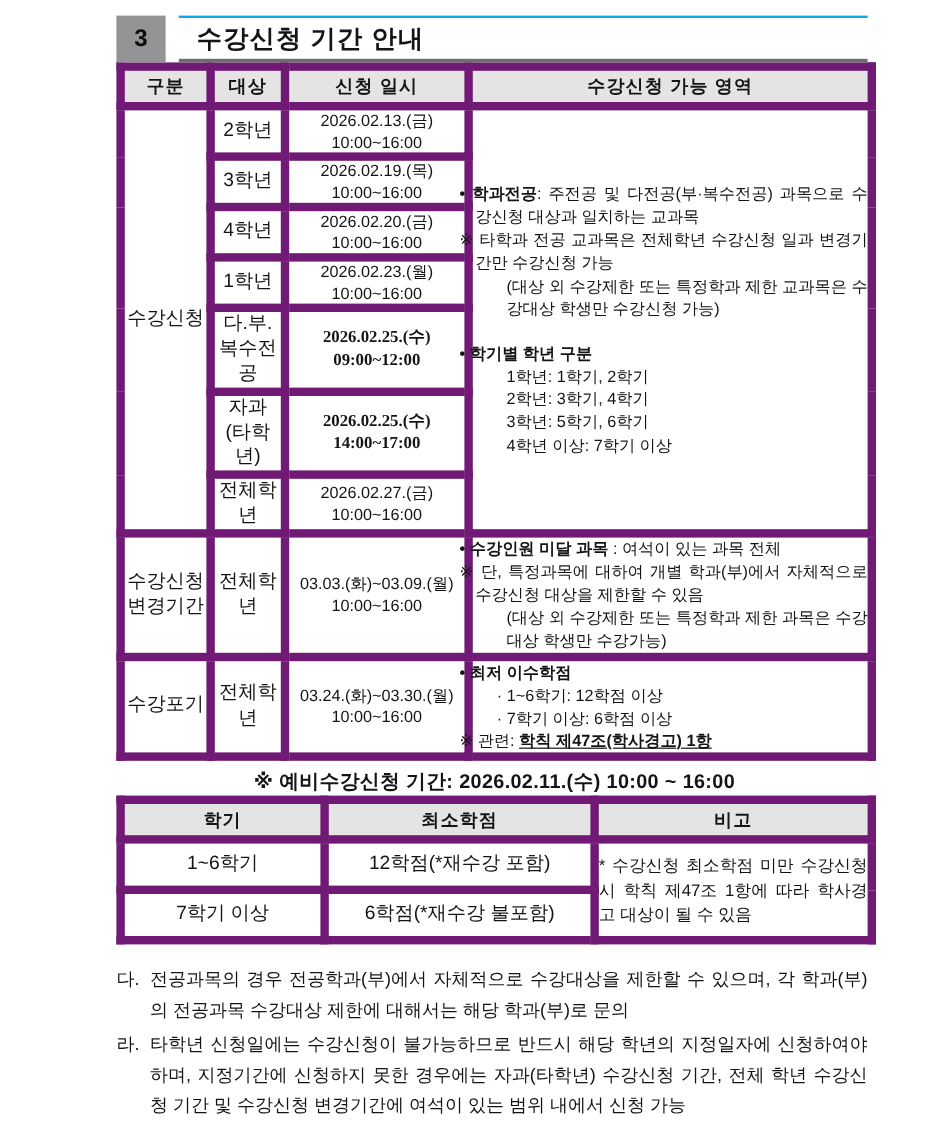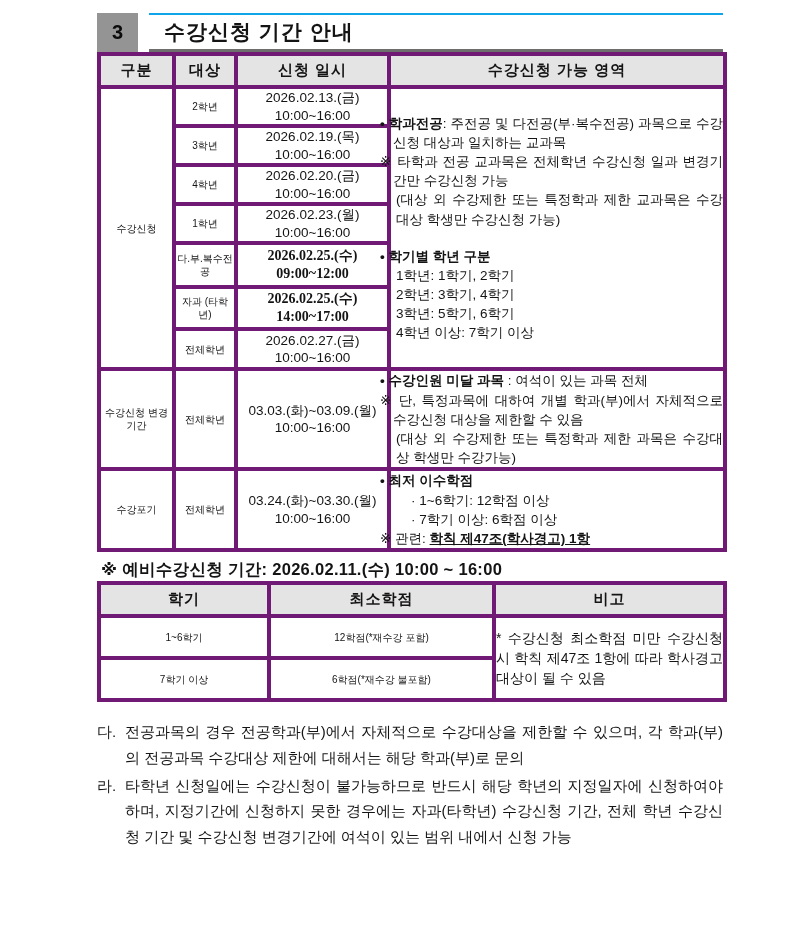--- a/index.html
+++ b/index.html
@@ -22,52 +22,52 @@
     flex:1; border-top:2px solid #0ea5e9; border-bottom:3px solid #6e6e6e;
     display:flex; align-items:center; padding-left:15px;
     font-size:21px; font-weight:bold; letter-spacing:1px;
   }
 
   .sub-label { font-size:15px; margin:19px 0 9px 0; letter-spacing:0.5px; }
 
   
   table { border-collapse:collapse; width:626px; table-layout:fixed; }
   .tbl { border:2px solid #000; }
-  .tbl th, .tbl td { border:4px solid #701a75; padding:0; }
+  .tbl th, .tbl td { border:7px solid #701a75; padding:0; }
   .tbl th {
     background:#e4e4e4; font-size:15px; font-weight:bold;
     height:33px; text-align:center; letter-spacing:1px;
   }
-  .cell-c { text-align:center; vertical-align:middle; font-size:10px; line-height:1.3; }
+  .cell-c { text-align:center; vertical-align:middle; font-size:16px; line-height:1.3; }
   .cell-target { word-break:break-all; padding:2px 3px; }
   .date-cell { font-size:13.5px; }
   .date-cell .dline { display:block; }
   .bold-date { font-weight:bold; font-size:14px;font-family:Liberation Serif, serif; }
 
   .area-cell {
     vertical-align:middle; padding:6px 8px 6px 9px;
     font-size:13.5px; line-height:1.42; text-align:justify;
     word-break:break-all;
   }
   .hang  { padding-left:2px; text-indent:-13px; margin:0; }
-  .ind   { padding-left:5px; margin:0; }
+  .ind   { padding-left:28px; margin:0; }
   .ind4  { padding-left:20px;  margin:0; }
   .blockgap { margin-top:18px; }
   .b { font-weight:bold; }
   .u { text-decoration:underline; }
 
   .row-reg  td { height:38px; }
   .row-reg5 td { height:44px; }
   .row-reg6 td { height:42px; }
   .row-reg7 td { height:40px; }
   .row-change td { height:100px; }
   .row-drop   td { height:78px; }
 
   .pre-reg {
-    font-weight:bold; font-size:16.5px; margin:7px 0 0 4px; letter-spacing:0.3px;
+    font-weight:bold; font-size:16.5px; margin:7px 0 0 4px; letter-spacing:0.3px;text-align:center;
   }
 
   .tbl2 th { letter-spacing:1px; }
   .tbl2 td { height:42px; }
   .remark-cell {
     vertical-align:middle; padding:4px 7px; font-size:14px;
     line-height:1.45; text-align:justify; word-break:break-all;
   }
 
   

